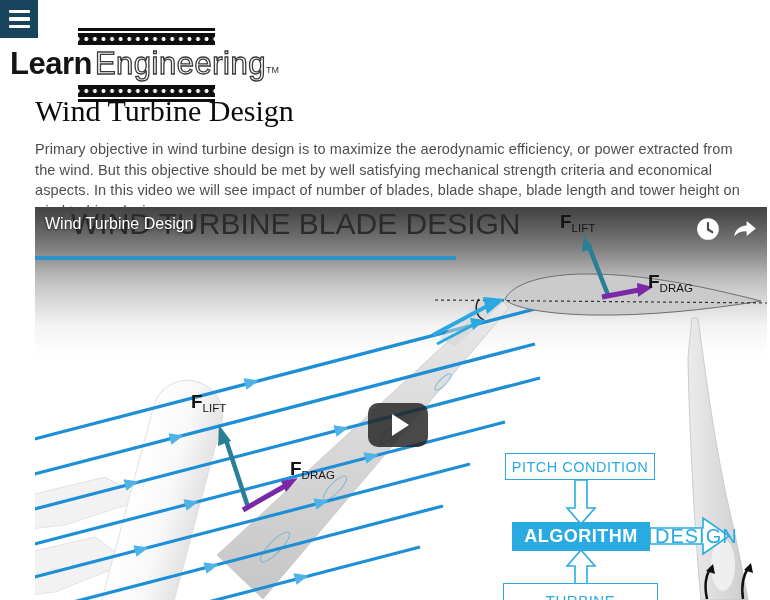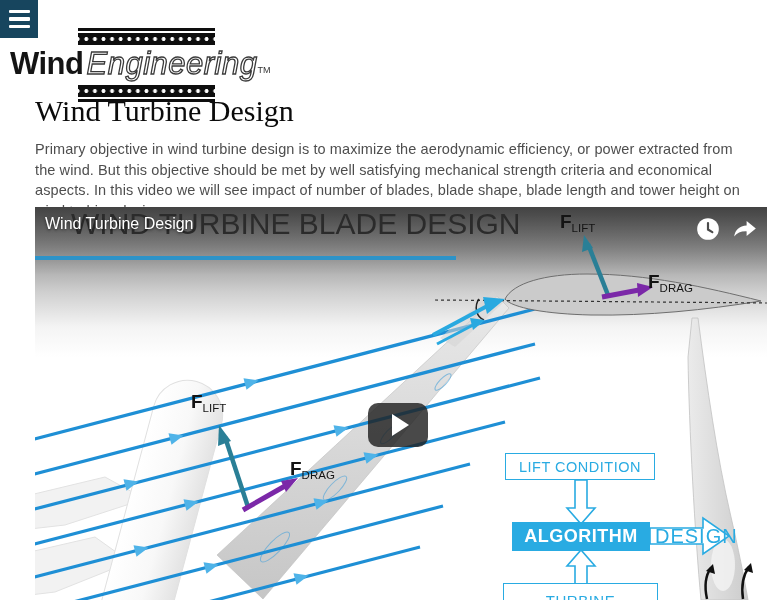--- a/index.html
+++ b/index.html
@@ -14,21 +14,21 @@
   .logo{position:absolute;left:10px;top:28px;cursor:pointer;}
   .strip{margin-left:68px;width:137px;height:12px;background-color:#0e0e0e;position:relative;
          background-image:radial-gradient(circle,#fff 1.7px,transparent 2.2px);background-size:8.6px 12px;
          background-position:4px center;}
   .strip-top{margin-top:5px;}
   .strip-top::before{content:"";position:absolute;top:-5px;left:0;right:0;height:3px;background:#0e0e0e;}
   .strip-bottom{margin-top:3px;}
   .strip-bottom::after{content:"";position:absolute;bottom:-5px;left:0;right:0;height:3px;background:#0e0e0e;}
   .logo-text{margin-top:1px;font-size:31px;line-height:36px;white-space:nowrap;}
   .logo-bold{font-weight:700;color:#141414;letter-spacing:-0.5px;}
-  .logo-outline{color:#fff;-webkit-text-stroke:1.3px #3a3a3a;margin-left:3px;letter-spacing:0.5px;font-style:italic;}
+  .logo-outline{color:#fff;-webkit-text-stroke:1.3px #3a3a3a;margin-left:3px;letter-spacing:0.5px;}
   .logo-tm{font-size:9px;color:#333;vertical-align:top;position:relative;top:6px;}
   
   .page-title{position:absolute;left:35px;top:94px;margin:0;font-family:"Liberation Serif",serif;
               font-weight:400;font-size:30px;color:#0b0b0b;}
   .article-p{position:absolute;left:35px;top:139px;width:706px;margin:0;font-size:14.5px;
              line-height:20.5px;color:#4e4e4e;letter-spacing:0.1px;}
   
   .video{position:absolute;left:35px;top:207px;width:732px;height:393px;overflow:hidden;cursor:pointer;
          background:
            linear-gradient(180deg,rgba(0,0,0,0.30) 0px,rgba(0,0,0,0) 68px),
@@ -84,21 +84,21 @@
   <button class="menu-btn">
     <span class="hamburger">
         <i></i>
         <i></i>
         <i></i>
       </span>
   </button>
 
   <div class="logo">
     <div class="strip strip-top"></div>
-    <div class="logo-text"><span class="logo-bold">Wind</span><span class="logo-outline">Engineering</span><sup class="logo-tm">TM</sup></div>
+    <div class="logo-text"><span class="logo-bold">Learn</span><span class="logo-outline">Engineering</span><sup class="logo-tm">TM</sup></div>
     <div class="strip strip-bottom"></div>
   </div>
 
   <h1 class="page-title">Wind Turbine Design</h1>
   <p class="article-p">Primary objective in wind turbine design is to maximize the aerodynamic efficiency, or power extracted from the wind. But this objective should be met by well satisfying mechanical strength criteria and economical aspects. In this video we will see impact of number of blades, blade shape, blade length and tower height on wind turbine design.</p>
 
   <div class="video">
 
     <svg class="scene" viewBox="0 0 732 393">
       <defs>
@@ -225,19 +225,19 @@
       </button>
     </div>
 
     <button class="play-btn"></button>
 
     <div class="flabel fl-air-lift"><span>F</span><sub>LIFT</sub></div>
     <div class="flabel fl-air-drag"><span>F</span><sub>DRAG</sub></div>
     <div class="flabel fl-blade-lift"><span>F</span><sub>LIFT</sub></div>
     <div class="flabel fl-blade-drag"><span>F</span><sub>DRAG</sub></div>
 
-    <div class="fc-box fc-wind">LIFT CONDITION</div>
+    <div class="fc-box fc-wind">PITCH CONDITION</div>
     <div class="fc-box fc-algo">ALGORITHM</div>
     <div class="fc-pitch">DESIGN</div>
     <div class="fc-box fc-turbine">TURBINE</div>
 
   </div>
 </div>
 
 </body></html>

